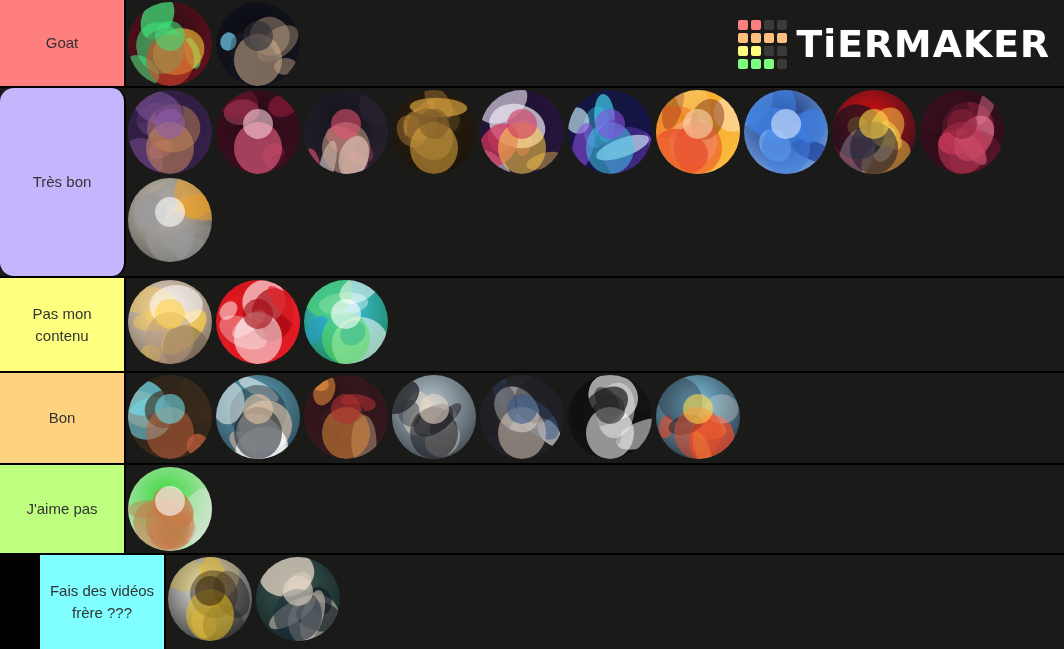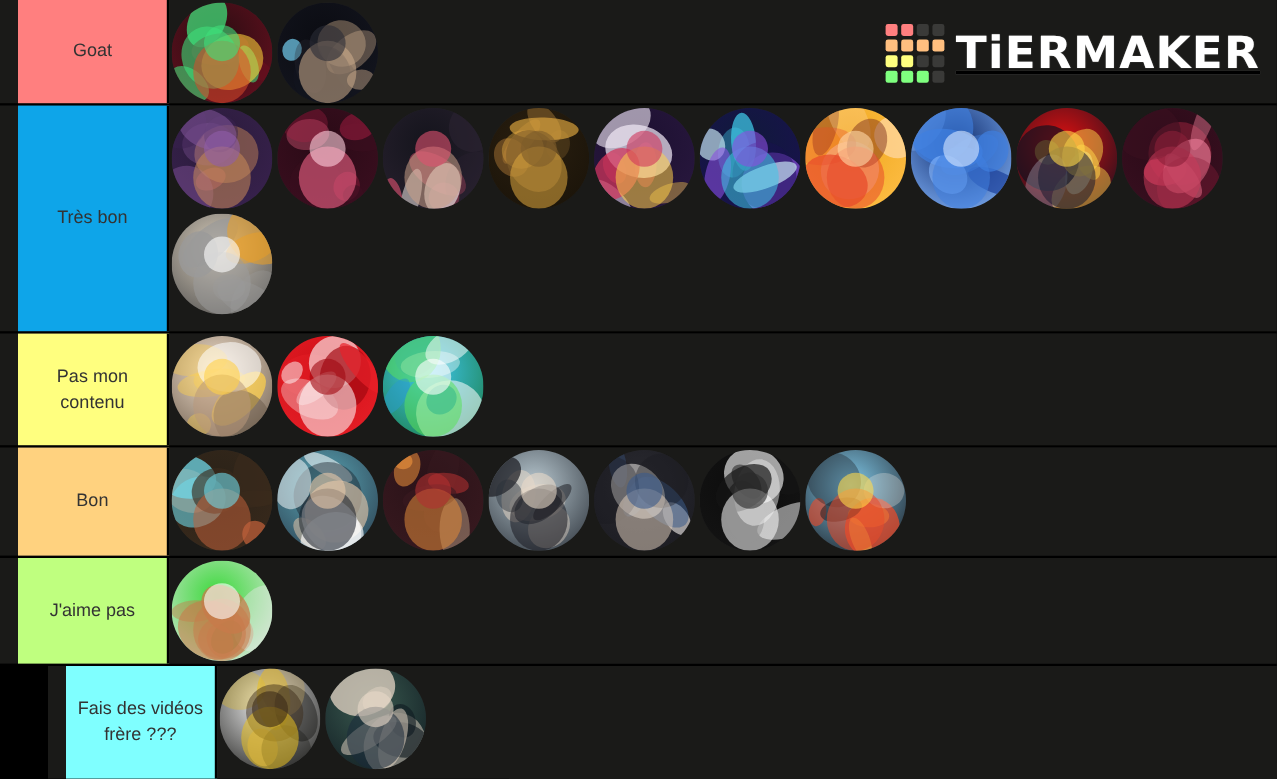--- a/index.html
+++ b/index.html
@@ -19,21 +19,20 @@
     display: flex;
     flex-direction: column;
   }
 
   .tier-row {
     display: flex;
     width: 100%;
     border-bottom: 2px solid #000;
     background: #1a1a18;
     flex: 0 0 auto;
-    padding-left: 15px;
   }
   .tier-row:last-child { border-bottom: none; margin-left: 40px; }
 
   .tier-label {
     width: 126px;
     min-width: 126px;
     display: flex;
     align-items: center;
     justify-content: center;
     text-align: center;
@@ -47,21 +46,20 @@
   }
 
   .tier-items {
     flex: 1;
     display: flex;
     flex-wrap: wrap;
     align-content: flex-start;
     align-items: flex-start;
     background: #1a1a18;
     padding: 0;
-    text-decoration: underline;
   }
 
   .tier-item {
     width: 88px;
     height: 88px;
     flex: 0 0 88px;
     display: flex;
     align-items: center;
     justify-content: center;
     position: relative;
@@ -173,21 +171,21 @@
             <div class="logo-cell" style="background: rgb(127, 255, 127);"></div>
             <div class="logo-cell" style="background: rgb(127, 255, 127);"></div>
             <div class="logo-cell" style="background: rgb(127, 255, 127);"></div>
             <div class="logo-cell" style="background: rgb(58, 58, 56);"></div>
           </div>
           <div class="logo-text">TiERMAKER</div>
         </div>
       </div>
     </div>
     <div class="tier-row" style="height: 190px; min-height: 190px;">
-      <div class="tier-label" style="background: #0ea5e9; color: rgb(51, 51, 51);">Très bon</div>
+      <div class="tier-label" style="background: #c4b5fd; color: rgb(51, 51, 51); border-radius: 14px;">Très bon</div>
       <div class="tier-items" style="background: rgb(26, 26, 24);">
         <div class="tier-item">
           <div class="avatar">
             <svg viewBox="0 0 84 84" xmlns="http://www.w3.org/2000/svg">
               <defs>
                 <radialGradient id="gvui1iy" cx="45%" cy="35%" r="85%">
                   <stop offset="0%" stop-color="#2a1b3a"></stop>
                   <stop offset="100%" stop-color="#3a2250"></stop>
                 </radialGradient>
               </defs>

